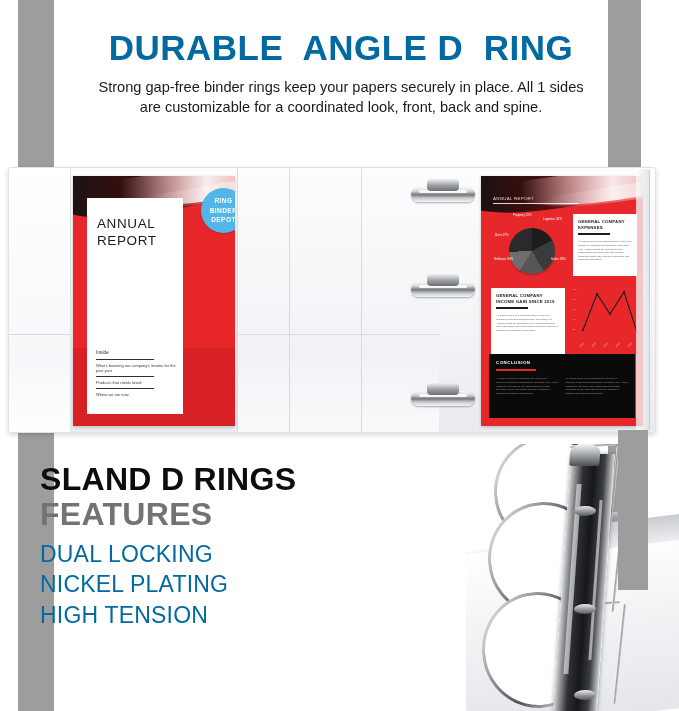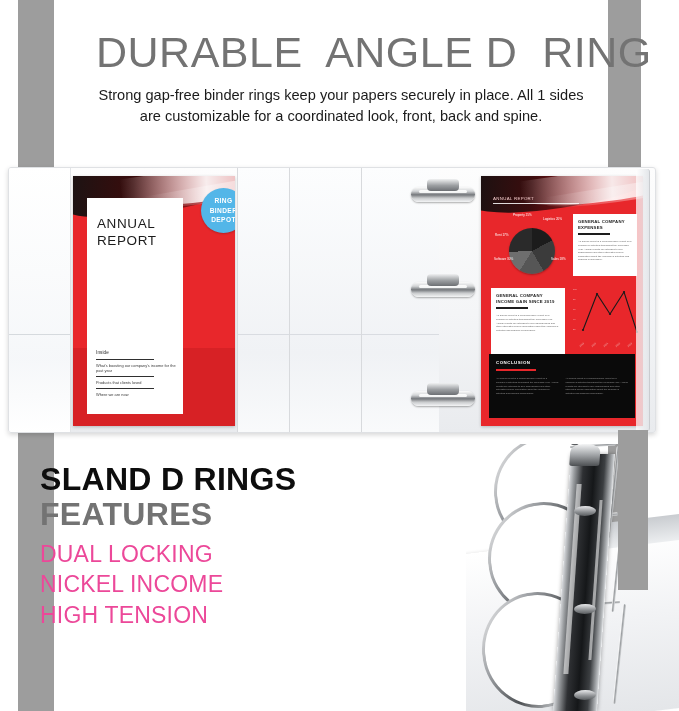--- a/index.html
+++ b/index.html
@@ -15,22 +15,22 @@
   .graybar { position: absolute; background: #9d9d9d; }
   #graybar-left-top    { left: 18px;  top: 0;    width: 36px; height: 170px; }
   #graybar-left-bottom { left: 18px;  top: 430px; width: 36px; height: 281px; }
   #graybar-right-top   { left: 608px; top: 0;    width: 33px; height: 128px; }
   #graybar-right-mid   { left: 608px; top: 128px; width: 33px; height: 42px; }
   #graybar-right-bottom{ left: 618px; top: 430px; width: 30px; height: 160px; }
 
   
   #headline-block { position: absolute; left: 96px; top: 30px; width: 490px; text-align: center; }
   #headline-title {
-    font-size: 43px; font-weight: normal; letter-spacing: .5px;
-    color: #737373; line-height: 1.05; white-space: pre;
+    font-size: 35px; font-weight: bold; letter-spacing: .5px;
+    color: #0369a1; line-height: 1.05; white-space: pre;
   }
   #headline-sub {
     margin-top: 10px; font-size: 14.6px; color: #1b1b1b;
     line-height: 1.42; font-weight: 400;
   }
 
   
   #binder {
     position: absolute; left: 8px; top: 167px; width: 648px; height: 266px;
     background: linear-gradient(180deg,#fdfdfd 0%,#f4f5f7 55%,#e9ebee 100%);
@@ -215,21 +215,21 @@
     position:absolute; left:636px; top:169px; width:14px; height:262px;
     background: linear-gradient(90deg,rgba(255,255,255,.72),rgba(225,228,232,.9));
     border-right:1px solid #c9ccd0; border-radius:0 3px 3px 0;
   }
 
   
   #features-block { position:absolute; left:40px; top:462px; width:415px; }
   #features-title-1 { font-size:32px; font-weight:bold; color:#0d0d0d; line-height:1.08; letter-spacing:.3px; }
   #features-title-2 { font-size:32px; font-weight:bold; color:#737373; line-height:1.08; letter-spacing:.3px; }
   #features-list { margin-top: 8px; }
-  .feature-line { font-size:23px; color:#ec4899; line-height:1.32; font-weight:400; letter-spacing:.2px; }
+  .feature-line { font-size:23px; color:#0369a1; line-height:1.32; font-weight:400; letter-spacing:.2px; }
 
   
   #ring-photo { position:absolute; left:466px; top:444px; width:213px; height:267px; overflow:hidden; background:#fff; }
   #photo-surface {
     position:absolute; left:-10px; top:96px; width:250px; height:180px;
     background: linear-gradient(180deg,#ffffff 0%,#f2f3f5 45%,#e4e6e9 100%);
     transform: skewY(-7deg);
     box-shadow: 0 -1px 3px rgba(0,0,0,.08);
   }
   #photo-surface-edge {
@@ -416,21 +416,21 @@
     </div>
   </div>
 
   <div id="right-cover-edge"></div>
 
   <div id="features-block">
     <div id="features-title-1">SLAND D RINGS</div>
     <div id="features-title-2">FEATURES</div>
     <div id="features-list">
       <div class="feature-line">DUAL LOCKING</div>
-      <div class="feature-line">NICKEL INCOME</div>
+      <div class="feature-line">NICKEL PLATING</div>
       <div class="feature-line">HIGH TENSION</div>
     </div>
   </div>
 
   <div id="ring-photo">
     <div id="photo-bg-gray"></div>
     <div id="photo-surface"></div>
     <div id="photo-surface-edge"></div>
 
     <div class="big-ring" id="big-ring-1">

